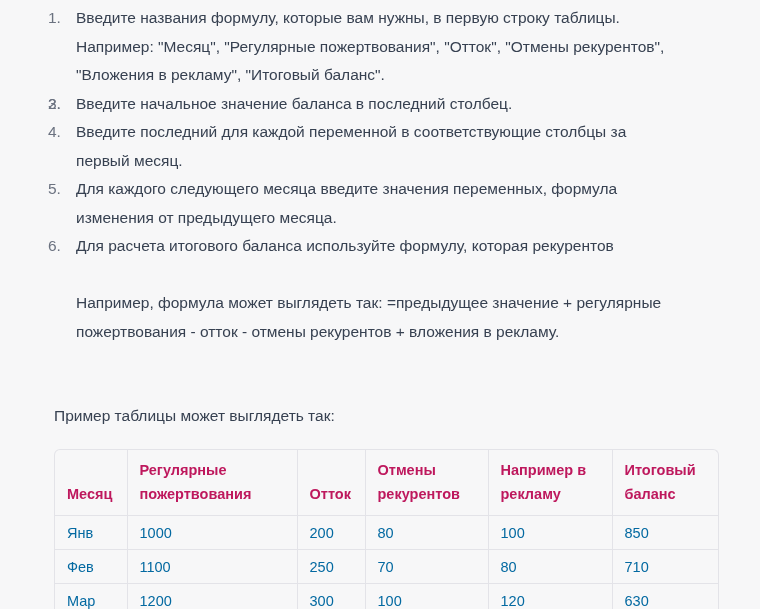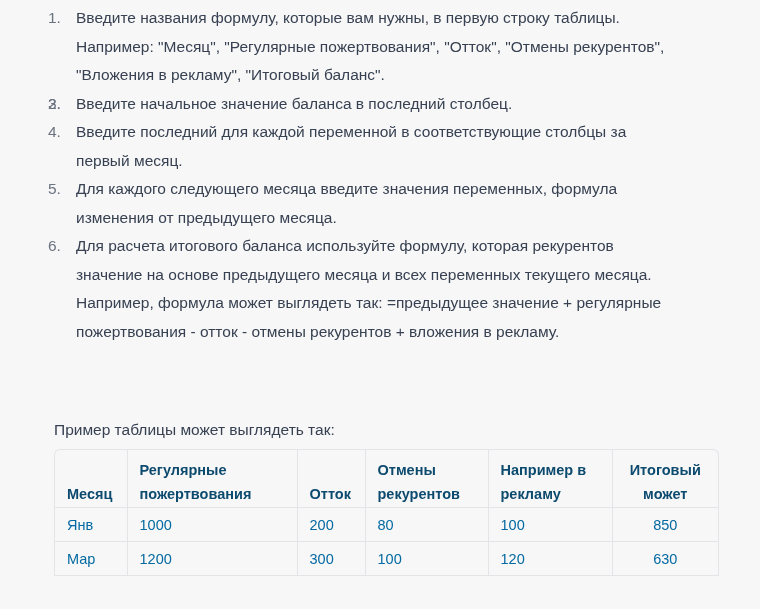--- a/index.html
+++ b/index.html
@@ -39,21 +39,21 @@
   }
   ol.steps li .num {
     position: absolute;
     left: 48px;
     top: 0;
     color: #6b7280;
   }
   .intro {
     position: absolute;
     left: 54px;
-    top: 416px;
+    top: 402px;
     line-height: 28px;
     margin: 0;
   }
   .table-wrap {
     position: absolute;
     left: 54px;
     top: 449px;
     width: 663px;
     border: 1px solid #e3e3e8;
     border-bottom: none;
@@ -66,27 +66,27 @@
     width: 100%;
     table-layout: fixed;
     font-size: 14.5px;
   }
   th, td {
     border-right: 1px solid #e3e3e8;
     border-bottom: 1px solid #e3e3e8;
     text-align: left;
     padding: 0 12px;
   }
-  th:last-child, td:last-child { border-right: none; text-align: center; }
+  th:last-child, td:last-child { border-right: none; }
   th {
     font-weight: bold;
-    color: #0c4a6e;
+    color: #be185d;
     height: 56px;
     vertical-align: bottom;
-    padding-bottom: 1px;
+    padding-bottom: 9px;
     line-height: 24px;
   }
   td {
     height: 33px;
     color: #0369a1;
   }
   col.c1 { width: 72px; }
   col.c2 { width: 170px; }
   col.c3 { width: 68px; }
   col.c4 { width: 123px; }
@@ -117,21 +117,21 @@
       <span>первый месяц.</span>
     </li>
     <li>
       <span class="num">5.</span>
       <span>Для каждого следующего месяца введите значения переменных, формула</span><br>
       <span>изменения от предыдущего месяца.</span>
     </li>
     <li>
       <span class="num">6.</span>
       <span>Для расчета итогового баланса используйте формулу, которая рекурентов</span><br>
-      <span>значение на основе предыдущего месяца и всех переменных текущего месяца.</span><br>
+      <br>
       <span>Например, формула может выглядеть так: =предыдущее значение + регулярные</span><br>
       <span>пожертвования - отток - отмены рекурентов + вложения в рекламу.</span>
     </li>
   </ol>
 
   <p class="intro">Пример таблицы может выглядеть так:</p>
 
   <div class="table-wrap">
     <table>
       <colgroup>
@@ -142,31 +142,39 @@
           <col class="c5">
           <col class="c6">
       </colgroup>
       <thead>
         <tr>
           <th><span>Месяц</span></th>
           <th><span>Регулярные</span><br><span>пожертвования</span></th>
           <th><span>Отток</span></th>
           <th><span>Отмены</span><br><span>рекурентов</span></th>
           <th><span>Например в</span><br><span>рекламу</span></th>
-          <th><span>Итоговый</span><br><span>может</span></th>
+          <th><span>Итоговый</span><br><span>баланс</span></th>
         </tr>
       </thead>
       <tbody>
         <tr>
           <td>Янв</td>
           <td>1000</td>
           <td>200</td>
           <td>80</td>
           <td>100</td>
           <td>850</td>
+        </tr>
+        <tr>
+          <td>Фев</td>
+          <td>1100</td>
+          <td>250</td>
+          <td>70</td>
+          <td>80</td>
+          <td>710</td>
         </tr>
         <tr>
           <td>Мар</td>
           <td>1200</td>
           <td>300</td>
           <td>100</td>
           <td>120</td>
           <td>630</td>
         </tr>
       </tbody>

